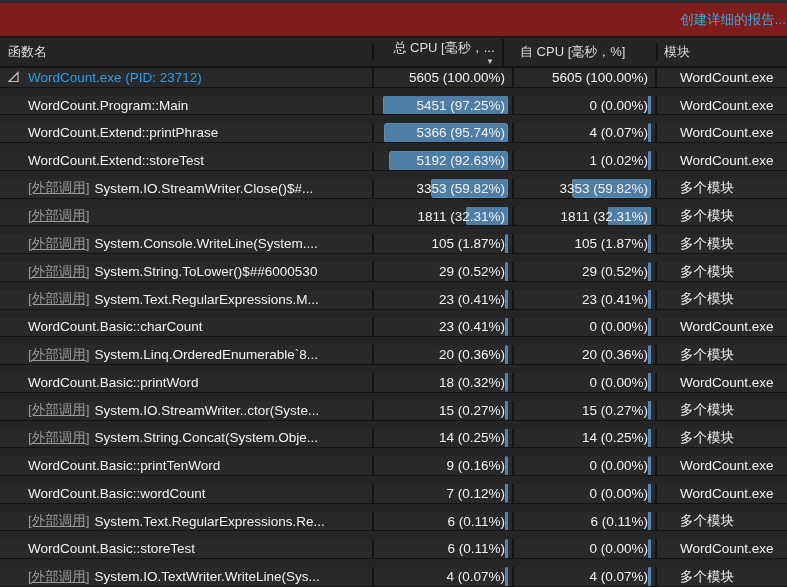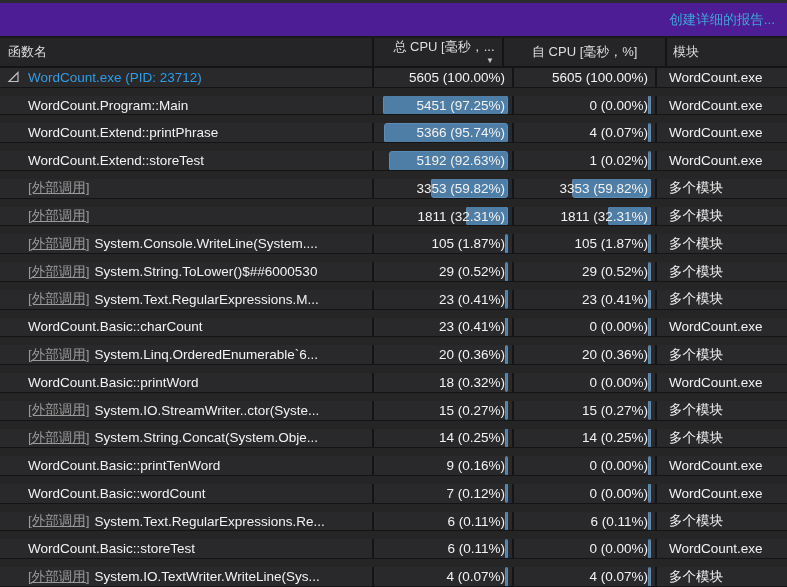--- a/index.html
+++ b/index.html
@@ -2,48 +2,48 @@
 <html><head>
 <meta charset="utf-8">
 <style>
   * { margin:0; padding:0; box-sizing:border-box; }
   html,body { width:787px; height:587px; overflow:hidden; background:#1e1e1e;
     font-family:"Liberation Sans","DejaVu Sans",sans-serif; }
 
   .profiler { width:787px; height:587px; display:flex; flex-direction:column; background:#252526; }
 
   
-  .toolbar { height:38px; flex:0 0 38px; background:#4c1d95;
+  .toolbar { height:38px; flex:0 0 38px; background:#7f1d1d;
     border-top:3px solid #2b2b2f; border-bottom:2px solid #19191b;
-    display:flex; align-items:center; justify-content:flex-end; padding-right:12px; }
+    display:flex; align-items:center; justify-content:flex-end; padding-right:1px; }
   .report-link { color:#41a3d6; font-size:13.5px; cursor:pointer; text-decoration:none; }
 
   
   .header { height:30px; flex:0 0 30px; display:flex; background:#252527;
-    border-bottom:2px solid #141416; color:#dedede; font-size:13px; }
+    border-bottom:2px solid #141416; color:#dedede; font-size:13px;align-items:center; }
   .hcell { display:flex; align-items:center; border-right:2px solid #141416;
     white-space:nowrap; overflow:hidden; }
   .hcell:last-child { border-right:none; }
   .h-func  { width:374px; padding-left:8px; }
   .h-total { width:130px; padding-left:12px;flex-direction:column; }
-  .h-self  { width:143px; padding-left:8px;margin-left:20px; }
+  .h-self  { width:154px; padding-left:16px; }
   .h-mod   { flex:1; padding-left:6px; }
   .sort-arrow { margin-left:auto; margin-right:8px; font-size:8px; color:#c8c8c8; }
 
   
   .tbody { flex:1; display:flex; flex-direction:column;gap:8px; }
   .row { flex:1; display:flex; background:#29292b; border-bottom:1px solid #141416;
     font-size:13.5px; color:#f2f2f2; }
   .cell { display:flex; align-items:center; border-right:2px solid #141416;
     white-space:nowrap; overflow:hidden; position:relative; }
   .cell:last-child { border-right:none; }
   .c-func  { width:374px; padding-left:28px; }
   .c-total { width:140px; justify-content:flex-end; padding-right:7px; }
   .c-self  { width:143px; justify-content:flex-end; padding-right:7px; }
-  .c-mod   { flex:1; padding-left:12px; }
+  .c-mod   { flex:1; padding-left:23px; }
 
   .expander { position:absolute; left:7px; top:50%; transform:translateY(-50%);
     width:13px; height:13px; cursor:pointer; }
   .proc-label { color:#2f9ce5; }
   .ext-prefix { color:#9a9a9a; margin-right:5px;text-decoration:underline; }
 
   .bar { position:absolute; right:4px; top:50%; transform:translateY(-50%);
     height:20px; background:#4e7da6; border:1px solid #5d8cb5; border-radius:3px; z-index:0; }
   .val { position:relative; z-index:1; }
 </style>
@@ -134,20 +134,21 @@
           <div class="bar" style="width: 3px; background: rgb(78, 125, 166);"></div>
           <span class="val">1 (0.02%)</span>
         </div>
         <div class="cell c-mod">
           <span>WordCount.exe</span>
         </div>
       </div>
       <div class="row">
         <div class="cell c-func">
           <span class="ext-prefix">[外部调用]</span>
+          <span>System.IO.StreamWriter.Close()$#...</span>
         </div>
         <div class="cell c-total">
           <div class="bar" style="width: 77px; background: rgb(78, 125, 166);"></div>
           <span class="val">3353 (59.82%)</span>
         </div>
         <div class="cell c-self">
           <div class="bar" style="width: 79px; background: rgb(78, 125, 166);"></div>
           <span class="val">3353 (59.82%)</span>
         </div>
         <div class="cell c-mod">
@@ -233,21 +234,21 @@
           <div class="bar" style="width: 3px; background: rgb(78, 125, 166);"></div>
           <span class="val">0 (0.00%)</span>
         </div>
         <div class="cell c-mod">
           <span>WordCount.exe</span>
         </div>
       </div>
       <div class="row">
         <div class="cell c-func">
           <span class="ext-prefix">[外部调用]</span>
-          <span>System.Linq.OrderedEnumerable`6...</span>
+          <span>System.Linq.OrderedEnumerable`8...</span>
         </div>
         <div class="cell c-total">
           <div class="bar" style="width: 3px; background: rgb(78, 125, 166);"></div>
           <span class="val">20 (0.36%)</span>
         </div>
         <div class="cell c-self">
           <div class="bar" style="width: 3px; background: rgb(78, 125, 166);"></div>
           <span class="val">20 (0.36%)</span>
         </div>
         <div class="cell c-mod">

